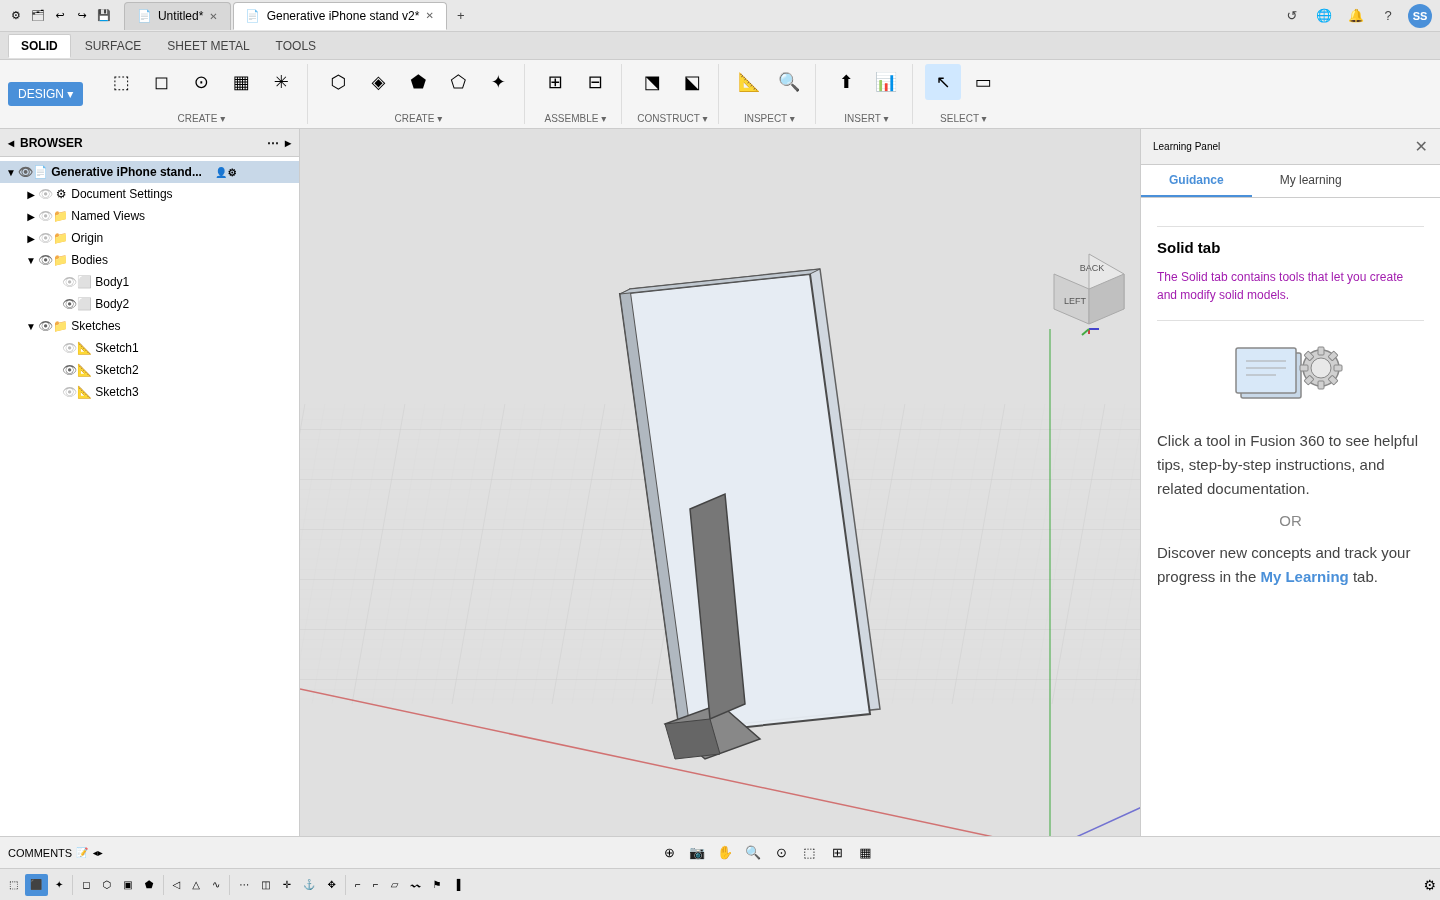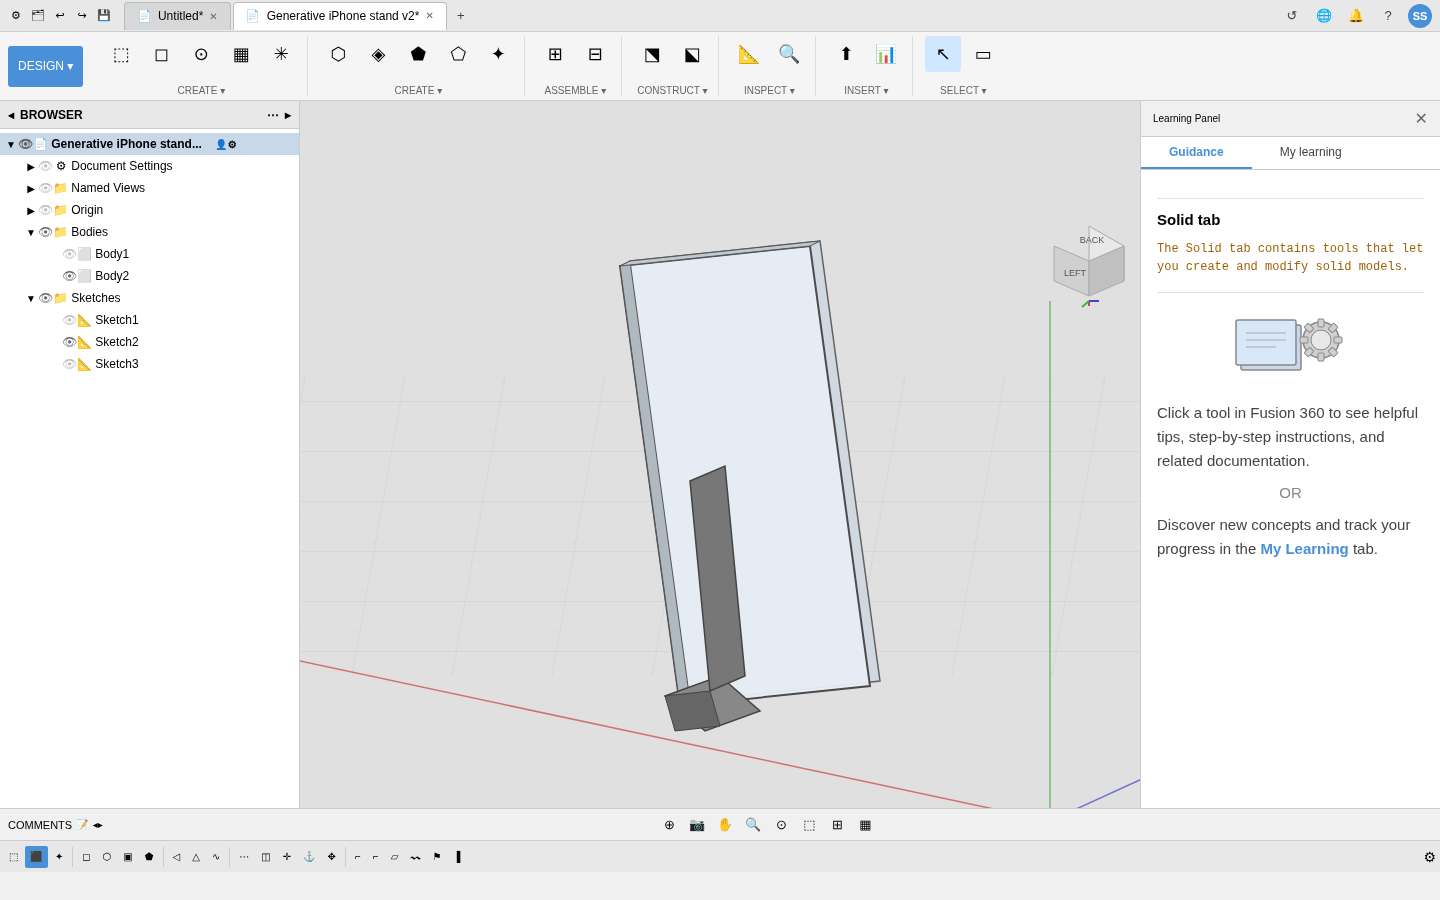--- a/index.html
+++ b/index.html
@@ -109,21 +109,21 @@
       background: #4a90d9;
       color: white;
       border: none;
       padding: 4px 10px;
       border-radius: 3px;
       font-size: 12px;
       cursor: pointer;
       display: flex;
       align-items: center;
       gap: 4px;
-      height: 41px;
+      height: 24px;
       white-space: nowrap;
       margin-right: 8px;
     }
 
     
     .main-layout {
       display: flex;
       height: calc(900px - 32px - 97px - 32px - 32px);
     }
 
@@ -215,24 +215,23 @@
       font-weight: bold;
     }
     .right-panel-content { padding: 16px; flex: 1; }
     .panel-section-title {
       font-size: 15px;
       font-weight: bold;
       margin-bottom: 12px;
     }
     .panel-description {
       font-size: 12px;
-      color: #a16207;
+      color: #a21caf;
       line-height: 1.5;
       margin-bottom: 16px;
-      font-family: Liberation Mono, monospace;
     }
     .panel-illustration {
       width: 120px;
       height: 80px;
       margin: 0 auto 16px;
       display: flex;
       align-items: center;
       justify-content: center;
     }
     .panel-divider {
@@ -362,20 +361,26 @@
   <div class="title-bar-right">
     <div class="title-bar-btn">↺</div>
     <div class="title-bar-btn">🌐</div>
     <div class="title-bar-btn">🔔</div>
     <div class="title-bar-btn">?</div>
     <div class="title-bar-btn" style="background:#4a90d9; color:white; border-radius:50%; font-size:11px; font-weight:bold;">SS</div>
   </div>
 </div>
 
 <div class="toolbar-wrapper">
+  <div class="toolbar-tabs">
+    <div class="toolbar-tab active">SOLID</div>
+    <div class="toolbar-tab">SURFACE</div>
+    <div class="toolbar-tab">SHEET METAL</div>
+    <div class="toolbar-tab">TOOLS</div>
+  </div>
   <div class="toolbar-main">
     <button class="design-btn">DESIGN ▾</button>
 
     <div class="toolbar-section">
       <div class="toolbar-section-tools">
         <div class="tool-btn">
           <span class="tool-btn-icon">⬚</span>
         </div>
         <div class="tool-btn">
           <span class="tool-btn-icon">◻</span>

